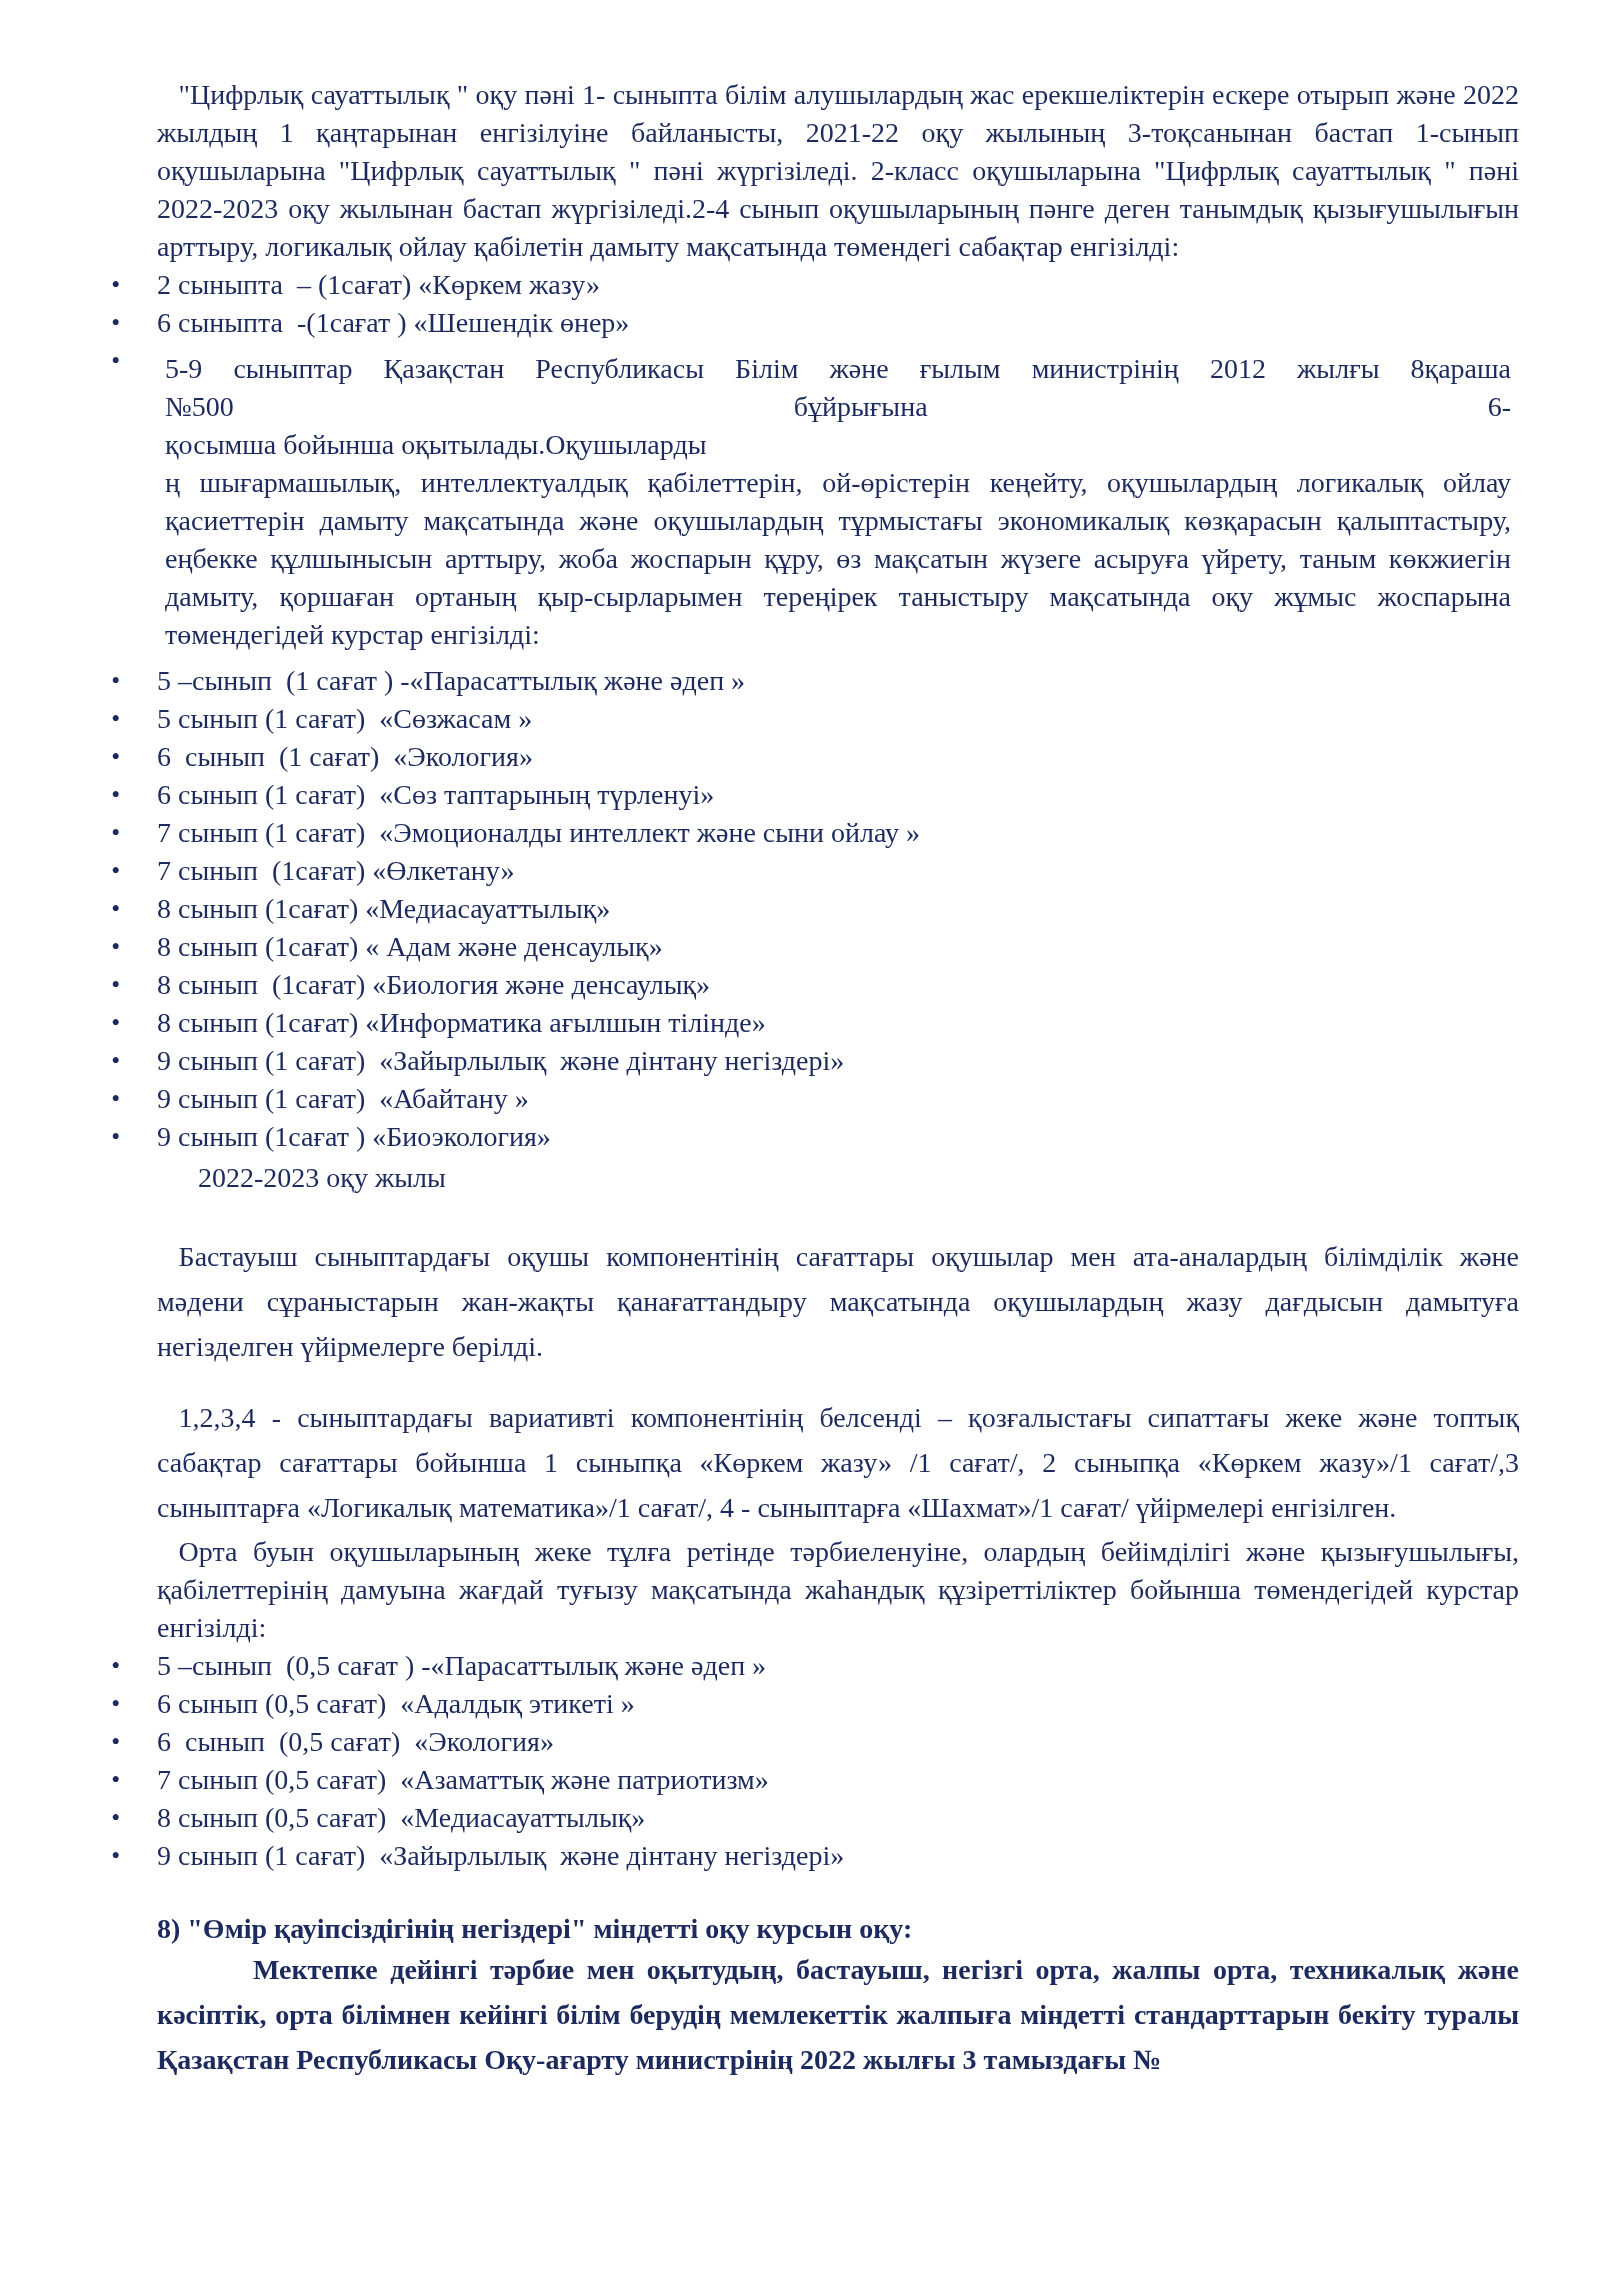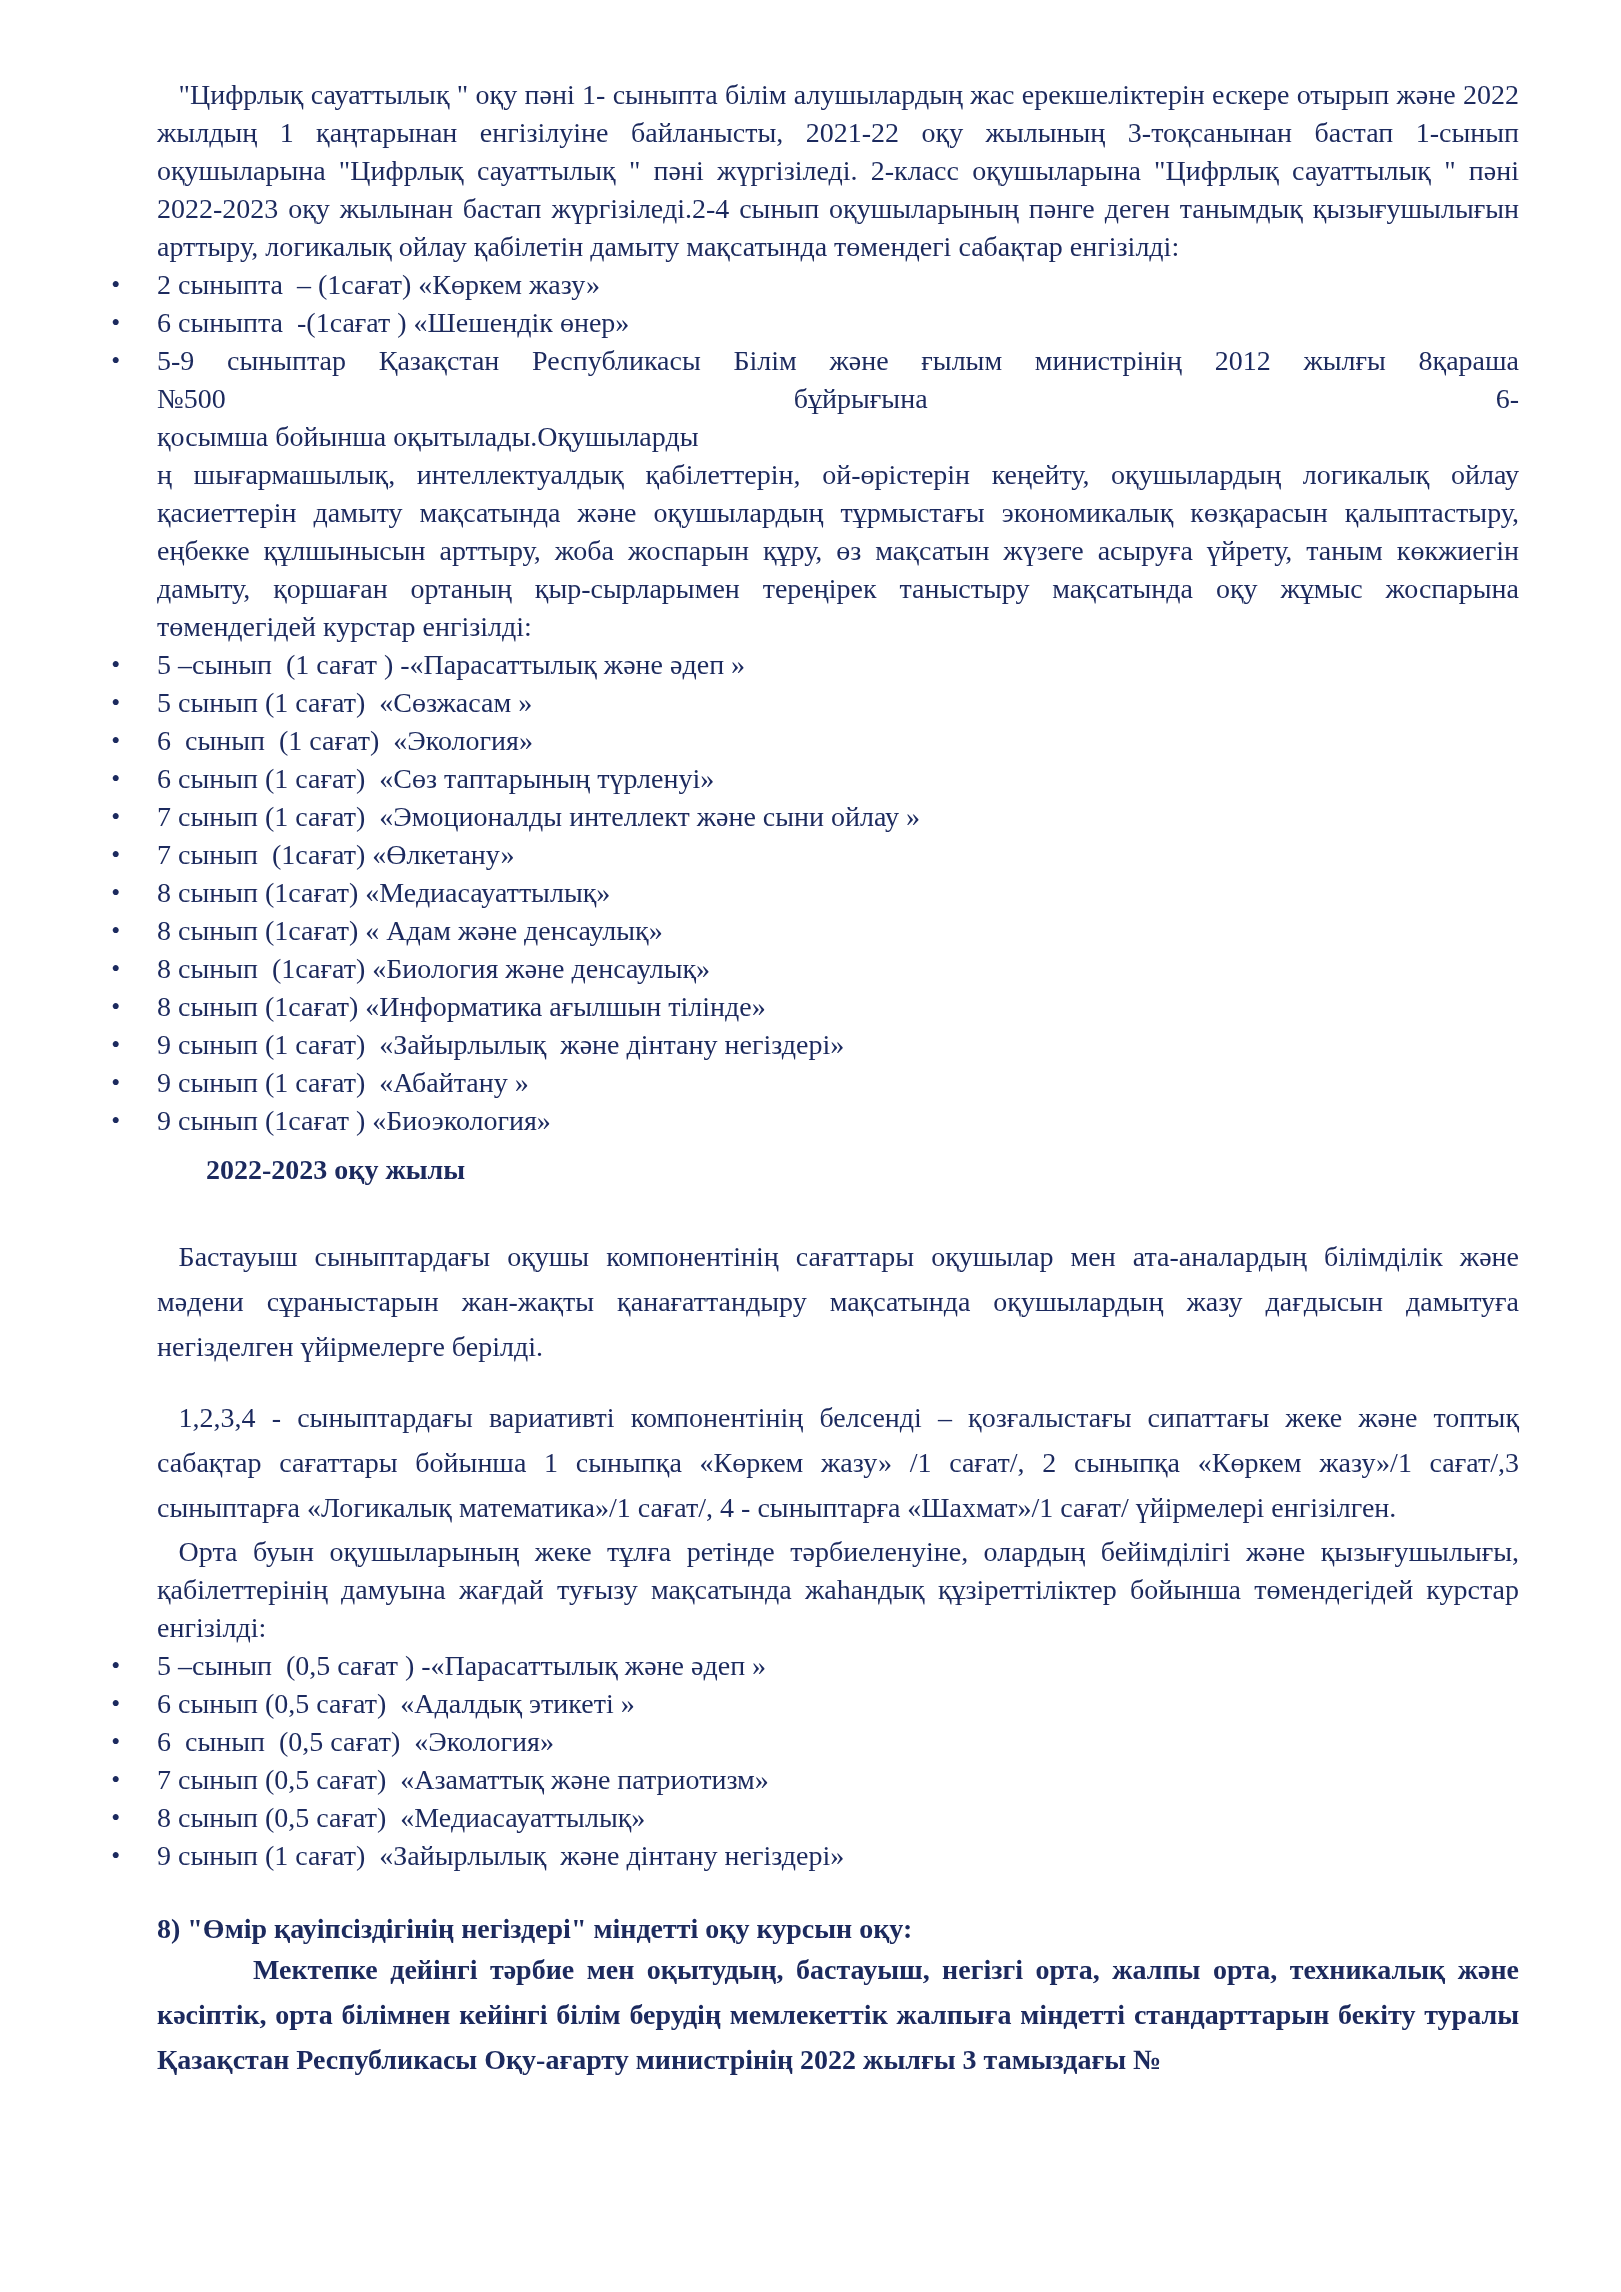--- a/index.html
+++ b/index.html
@@ -39,25 +39,25 @@
       white-space: pre;
     }
     ul.bullets li .bullet {
       position: absolute;
       left: -51px;
       top: 0;
       width: 19.6px;
       text-align: center;
       font-size: 25.5px;
     }
-    .cont-block { margin: 0; }
+    .cont-block { margin: 8px; }
     .heading-year {
-      margin: 8px;
+      margin: 0;
       padding-left: 41px;
-      font-weight: bold;
+      font-weight: normal;
       line-height: 43px;
     }
     .gap-lg { height: 35px; }
     .gap-md { height: 25.5px; }
     .section-heading {
       margin: 0;
       font-weight: bold;
       line-height: 37px;
     }
     .order-line {

